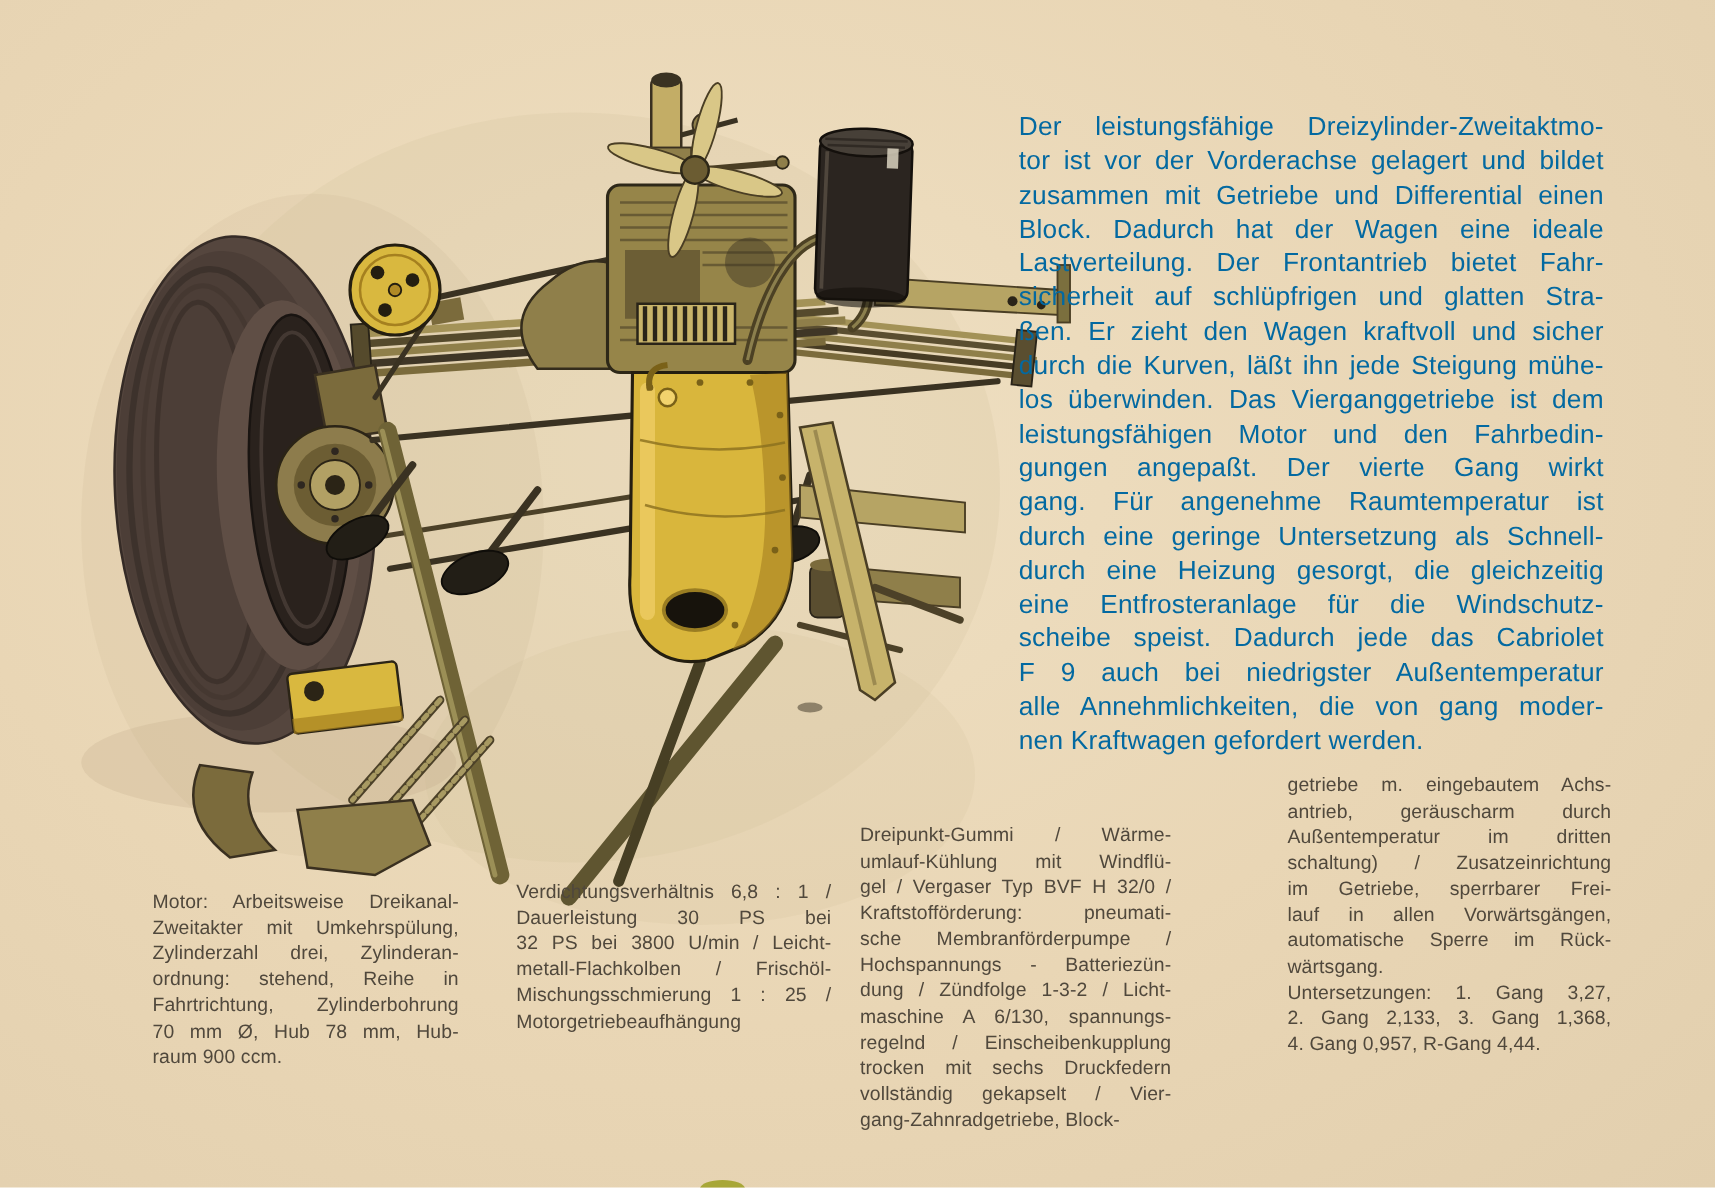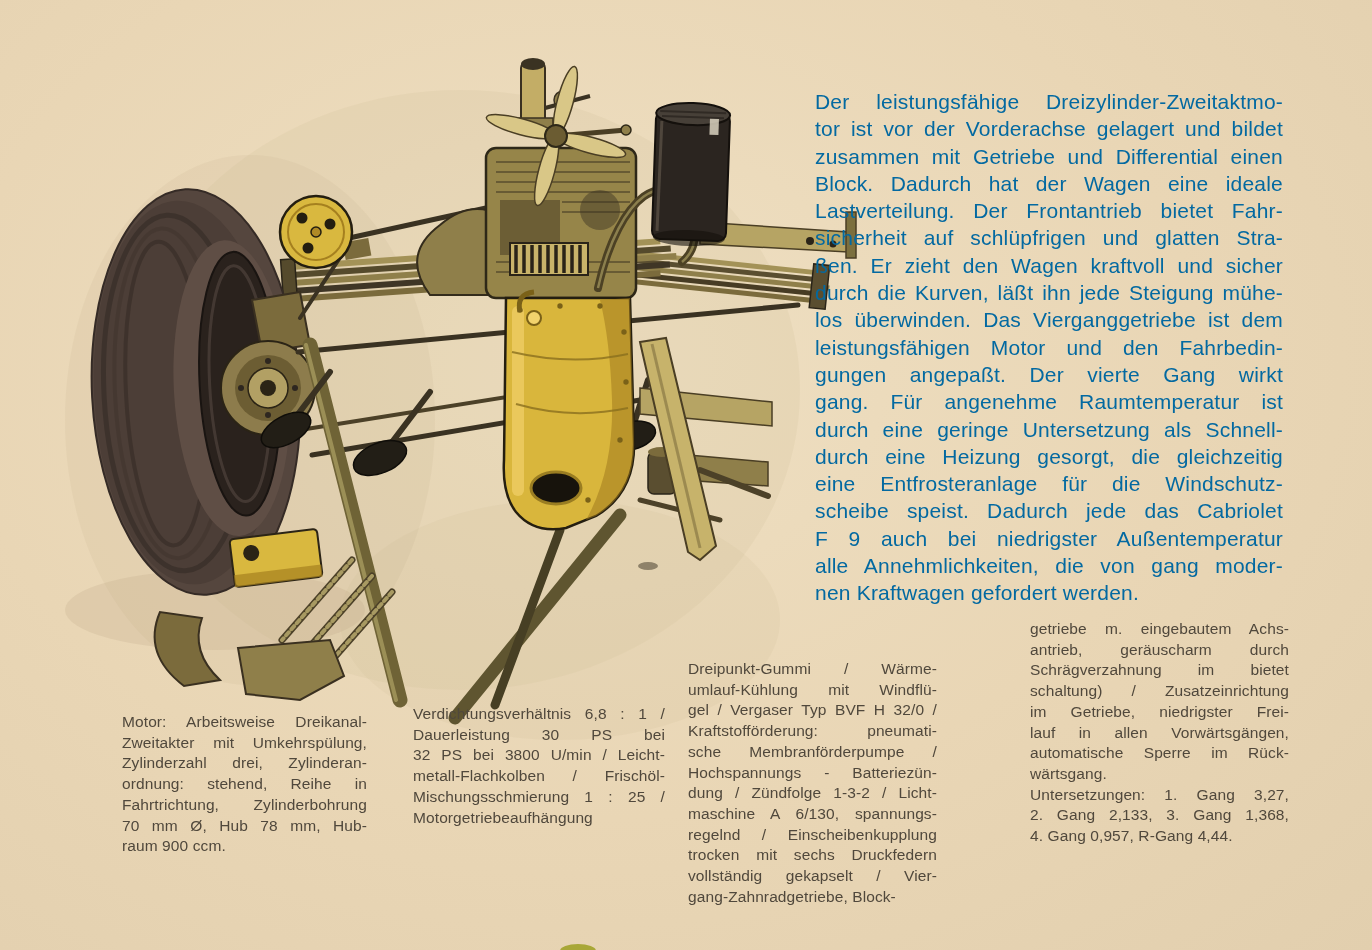--- a/index.html
+++ b/index.html
@@ -293,23 +293,23 @@
       <div class="tline">trocken mit sechs Druckfedern</div>
       <div class="tline">vollständig gekapselt / Vier-</div>
       <div class="tline">gang-Zahnradgetriebe, Block-</div>
     </div>
 </div>
 
 <div class="block spec" id="spec-gearbox">
   <div class="lines">
       <div class="tline">getriebe m. eingebautem Achs-</div>
       <div class="tline">antrieb, geräuscharm durch</div>
-      <div class="tline">Schrägverzahnung im bietet</div>
+      <div class="tline">Außentemperatur im dritten</div>
       <div class="tline">schaltung) / Zusatzeinrichtung</div>
-      <div class="tline">im Getriebe, niedrigster Frei-</div>
+      <div class="tline">im Getriebe, sperrbarer Frei-</div>
       <div class="tline">lauf in allen Vorwärtsgängen,</div>
       <div class="tline">automatische Sperre im Rück-</div>
       <div class="tline">wärtsgang.</div>
     </div>
   <div class="lines">
       <div class="tline">Untersetzungen: 1. Gang 3,27,</div>
       <div class="tline">2. Gang 2,133, 3. Gang 1,368,</div>
       <div class="tline">4. Gang 0,957, R-Gang 4,44.</div>
     </div>
 </div>

